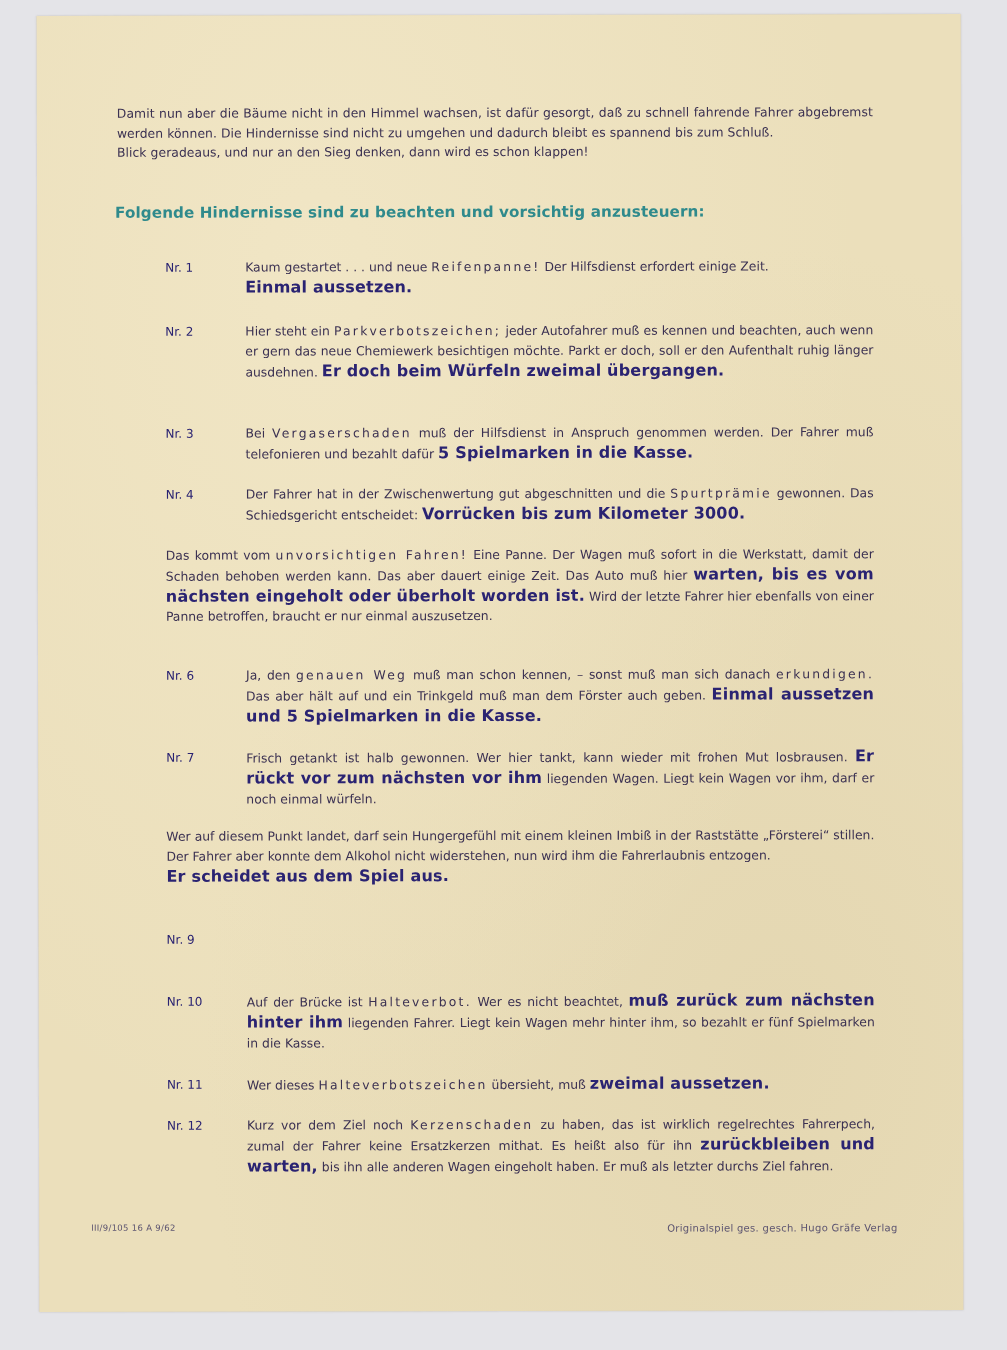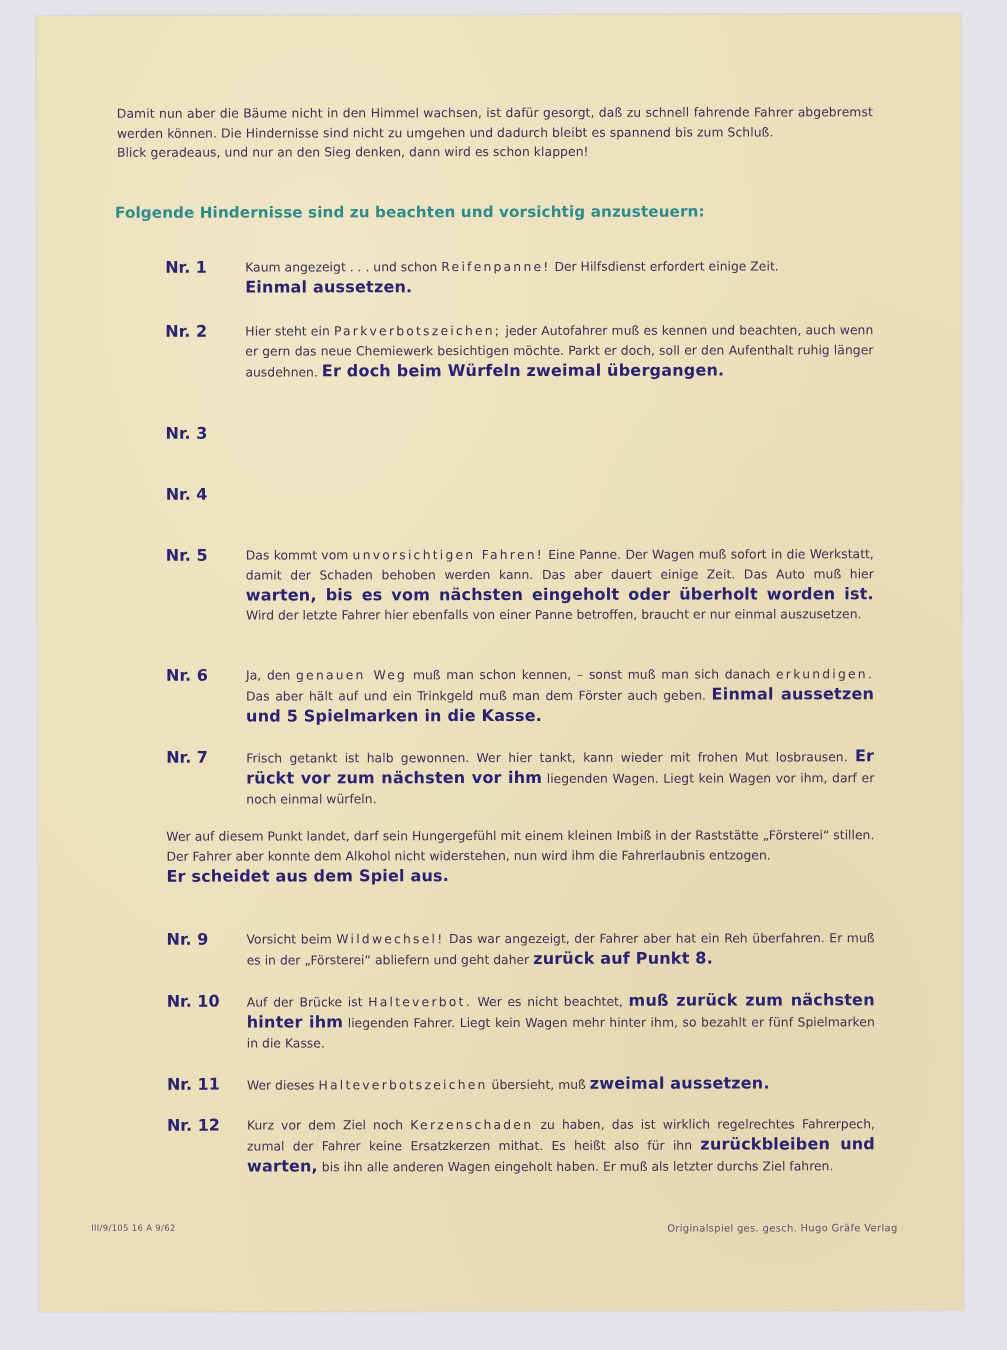--- a/index.html
+++ b/index.html
@@ -57,22 +57,22 @@
     }
     .rule {
       position: absolute;
       left: 0;
       width: 708px;
       display: flex;
     }
     .rule-num {
       width: 80px;
       flex: 0 0 80px;
-      font-size: 16px;
-      font-weight: bold;
+      font-size: 12px;
+      font-weight: normal;
       color: #2a2372;
       line-height: 20px;
       padding-top: 0px;
     }
     .rule-text {
       flex: 1;
       font-size: 12.4px;
       line-height: 19.8px;
       color: #3b3152;
       text-align: justify;
@@ -114,50 +114,50 @@
   <div class="intro">
     <p>Damit nun aber die Bäume nicht in den Himmel wachsen, ist dafür gesorgt, daß zu schnell fahrende Fahrer abgebremst werden können. Die Hindernisse sind nicht zu umgehen und dadurch bleibt es spannend bis zum Schluß.</p>
     <p>Blick geradeaus, und nur an den Sieg denken, dann wird es schon klappen!</p>
   </div>
 
   <h2 class="heading">Folgende Hindernisse sind zu beachten und vorsichtig anzusteuern:</h2>
 
   <div class="rules">
     <div class="rule" style="top:12px;">
       <div class="rule-num">Nr. 1</div>
-      <div class="rule-text"><span>Kaum angezeigt . . . und schon </span><span class="sp">Reifenpanne!</span><span> Der Hilfsdienst erfordert einige Zeit. </span><span class="em block">Einmal aussetzen.</span></div>
+      <div class="rule-text"><span>Kaum gestartet . . . und neue </span><span class="sp">Reifenpanne!</span><span> Der Hilfsdienst erfordert einige Zeit. </span><span class="em block">Einmal aussetzen.</span></div>
     </div>
     <div class="rule" style="top:76px;">
       <div class="rule-num">Nr. 2</div>
       <div class="rule-text"><span>Hier steht ein </span><span class="sp">Parkverbotszeichen;</span><span> jeder Autofahrer muß es kennen und beachten, auch wenn er gern das neue Chemiewerk besichtigen möchte. Parkt er doch, soll er den Aufenthalt ruhig länger ausdehnen. </span><span class="em">Er doch beim Würfeln zweimal übergangen.</span></div>
     </div>
     <div class="rule" style="top:178px;">
       <div class="rule-num">Nr. 3</div>
+      <div class="rule-text"><span>Bei </span><span class="sp">Vergaserschaden</span><span> muß der Hilfsdienst in Anspruch genommen werden. Der Fahrer muß telefonieren und bezahlt dafür </span><span class="em">5 Spielmarken in die Kasse.</span></div>
     </div>
     <div class="rule" style="top:239px;">
       <div class="rule-num">Nr. 4</div>
+      <div class="rule-text"><span>Der Fahrer hat in der Zwischenwertung gut abgeschnitten und die </span><span class="sp">Spurtprämie</span><span> gewonnen. Das Schiedsgericht entscheidet: </span><span class="em">Vorrücken bis zum Kilometer 3000.</span></div>
     </div>
     <div class="rule" style="top:300px;">
-      <div class="rule-num">Nr. 5</div>
       <div class="rule-text"><span>Das kommt vom </span><span class="sp">unvorsichtigen Fahren!</span><span> Eine Panne. Der Wagen muß sofort in die Werkstatt, damit der Schaden behoben werden kann. Das aber dauert einige Zeit. Das Auto muß hier </span><span class="em">warten, bis es vom nächsten eingeholt oder überholt worden ist.</span><span> Wird der letzte Fahrer hier ebenfalls von einer Panne betroffen, braucht er nur einmal auszusetzen.</span></div>
     </div>
     <div class="rule" style="top:420px;">
       <div class="rule-num">Nr. 6</div>
       <div class="rule-text"><span>Ja, den </span><span class="sp">genauen Weg</span><span> muß man schon kennen, – sonst muß man sich danach </span><span class="sp">erkundigen.</span><span> Das aber hält auf und ein Trinkgeld muß man dem Förster auch geben. </span><span class="em">Einmal aussetzen und 5 Spielmarken in die Kasse.</span></div>
     </div>
     <div class="rule" style="top:502px;">
       <div class="rule-num">Nr. 7</div>
       <div class="rule-text"><span>Frisch getankt ist halb gewonnen. Wer hier tankt, kann wieder mit frohen Mut losbrausen. </span><span class="em">Er rückt vor zum nächsten vor ihm</span><span> liegenden Wagen. Liegt kein Wagen vor ihm, darf er noch einmal würfeln.</span></div>
     </div>
     <div class="rule" style="top:581px;">
       <div class="rule-text"><span>Wer auf diesem Punkt landet, darf sein Hungergefühl mit einem kleinen Imbiß in der Raststätte „Försterei“ stillen. Der Fahrer aber konnte dem Alkohol nicht widerstehen, nun wird ihm die Fahrerlaubnis entzogen.</span><span class="em block">Er scheidet aus dem Spiel aus.</span></div>
     </div>
     <div class="rule" style="top:684px;">
       <div class="rule-num">Nr. 9</div>
-      <div class="rule-text"><span>Vorsicht beim </span><span class="sp">Wildwechsel!</span><span> Das war angezeigt, der Fahrer aber hat ein Reh überfahren. Er muß es in der „Försterei“ abliefern und geht daher </span><span class="em">zurück auf Punkt 8.</span></div>
     </div>
     <div class="rule" style="top:746px;">
       <div class="rule-num">Nr. 10</div>
       <div class="rule-text"><span>Auf der Brücke ist </span><span class="sp">Halteverbot.</span><span> Wer es nicht beachtet, </span><span class="em">muß zurück zum nächsten hinter ihm</span><span> liegenden Fahrer. Liegt kein Wagen mehr hinter ihm, so bezahlt er fünf Spielmarken in die Kasse.</span></div>
     </div>
     <div class="rule" style="top:829px;">
       <div class="rule-num">Nr. 11</div>
       <div class="rule-text"><span>Wer dieses </span><span class="sp">Halteverbotszeichen</span><span> übersieht, muß </span><span class="em">zweimal aussetzen.</span></div>
     </div>
     <div class="rule" style="top:870px;">

